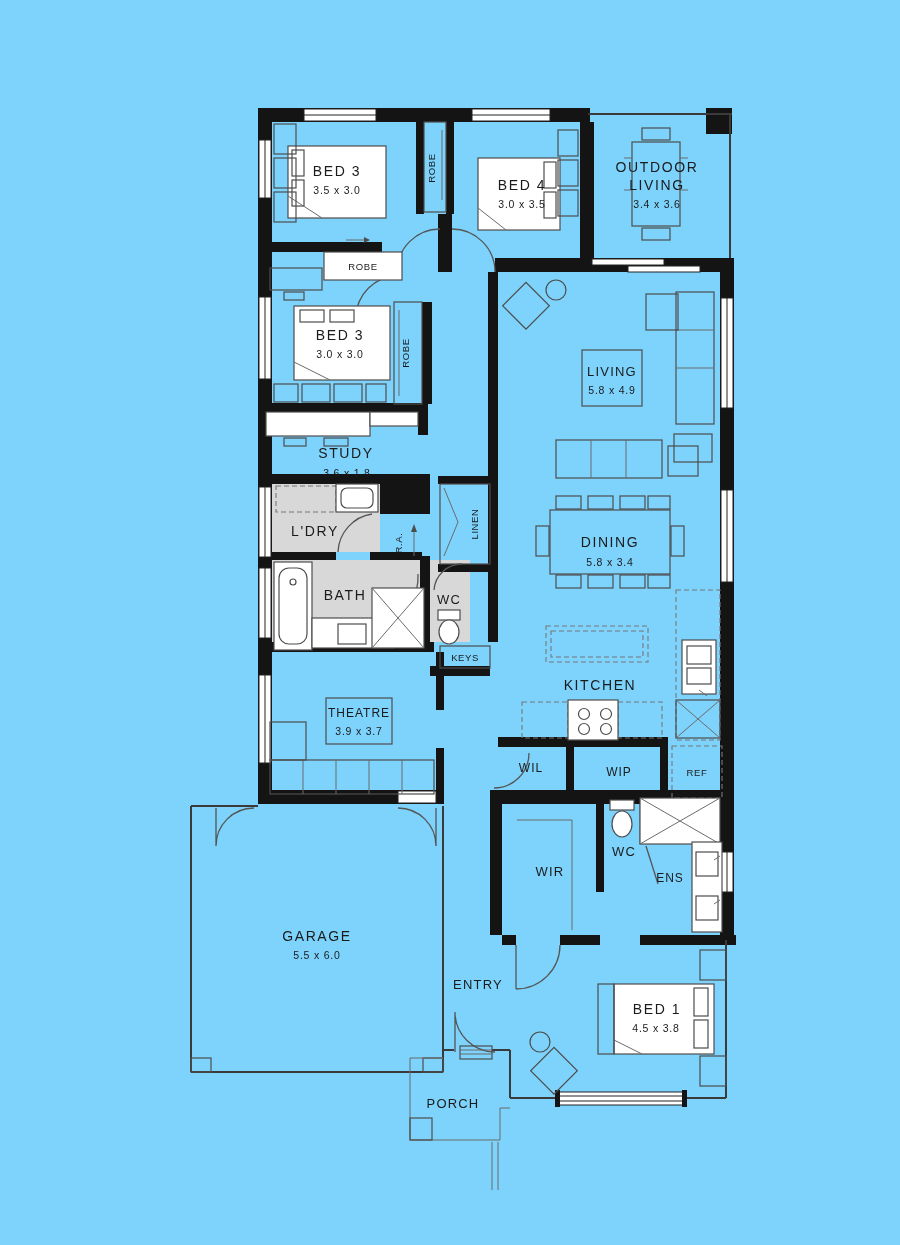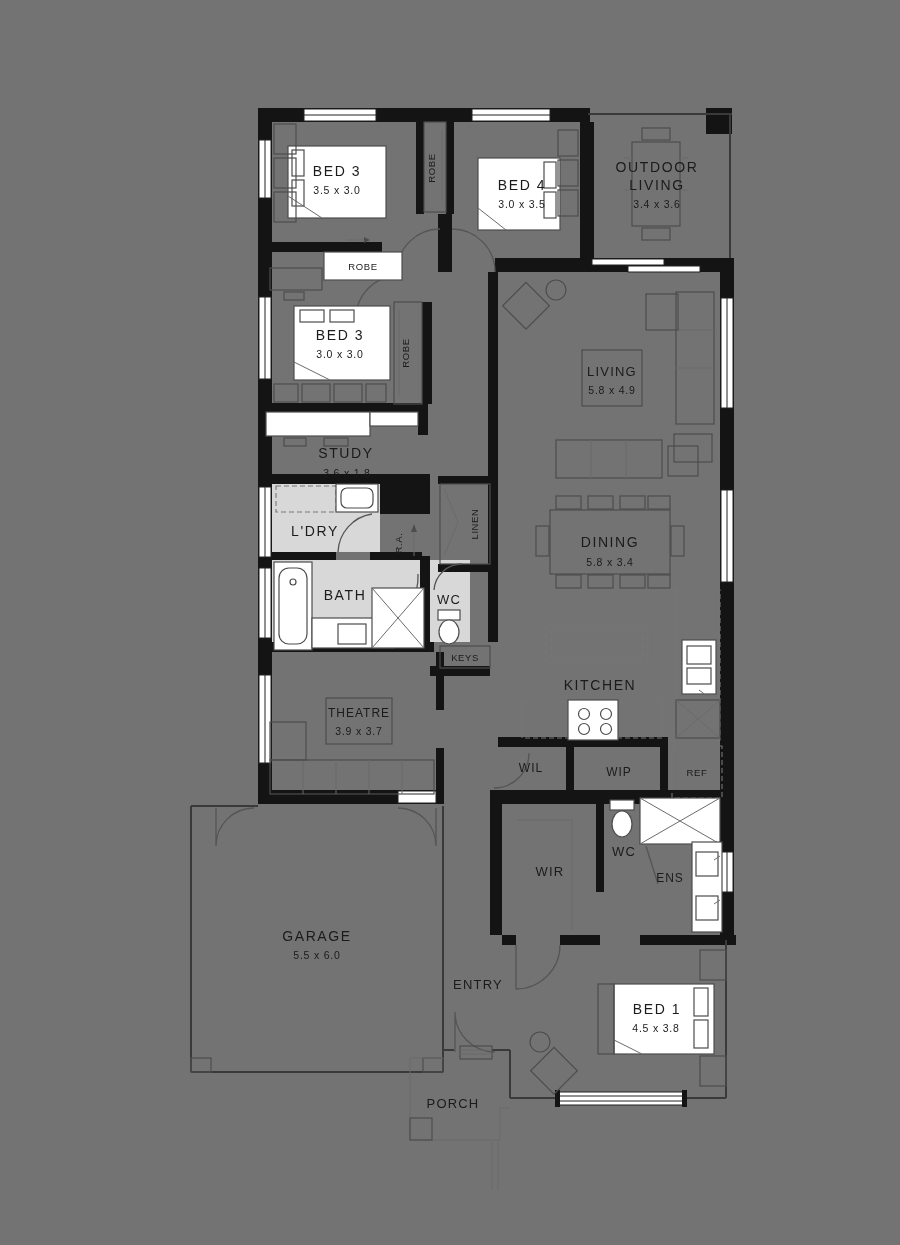--- a/index.html
+++ b/index.html
@@ -1,16 +1,16 @@
 <!DOCTYPE html>
 <html style="--wall: #141414; --wet_floor: #d8d8d8; --line: #4d4d4d; --text: #1b1b1b;"><head>
 <meta charset="utf-8">
 <style>
   html,body{margin:0;padding:0;background:#ffffff;}
-  .page{width:900px;height:1245px;position:relative;background:#737373;overflow:hidden;}
+  .page{width:900px;height:1245px;position:relative;background:#7dd3fc;overflow:hidden;}
   svg text{font-family:"Liberation Sans", sans-serif;fill:var(--text,#1b1b1b);}
   .nm{font-size:14px;letter-spacing:1.6px;}
   .nm13{font-size:13px;letter-spacing:1.2px;}
   .nm12{font-size:12px;letter-spacing:1px;}
   .dm{font-size:10.5px;letter-spacing:0.8px;}
   .sm{font-size:9.5px;letter-spacing:0.6px;}
   .wall{fill:var(--wall,#141414);stroke:none;}
   .wet{fill:var(--wet_floor,#d8d8d8);}
   .fur{fill:#ffffff;stroke:var(--line,#4d4d4d);stroke-width:1.2;}
   .furn{fill:none;stroke:var(--line,#4d4d4d);stroke-width:1.2;}

